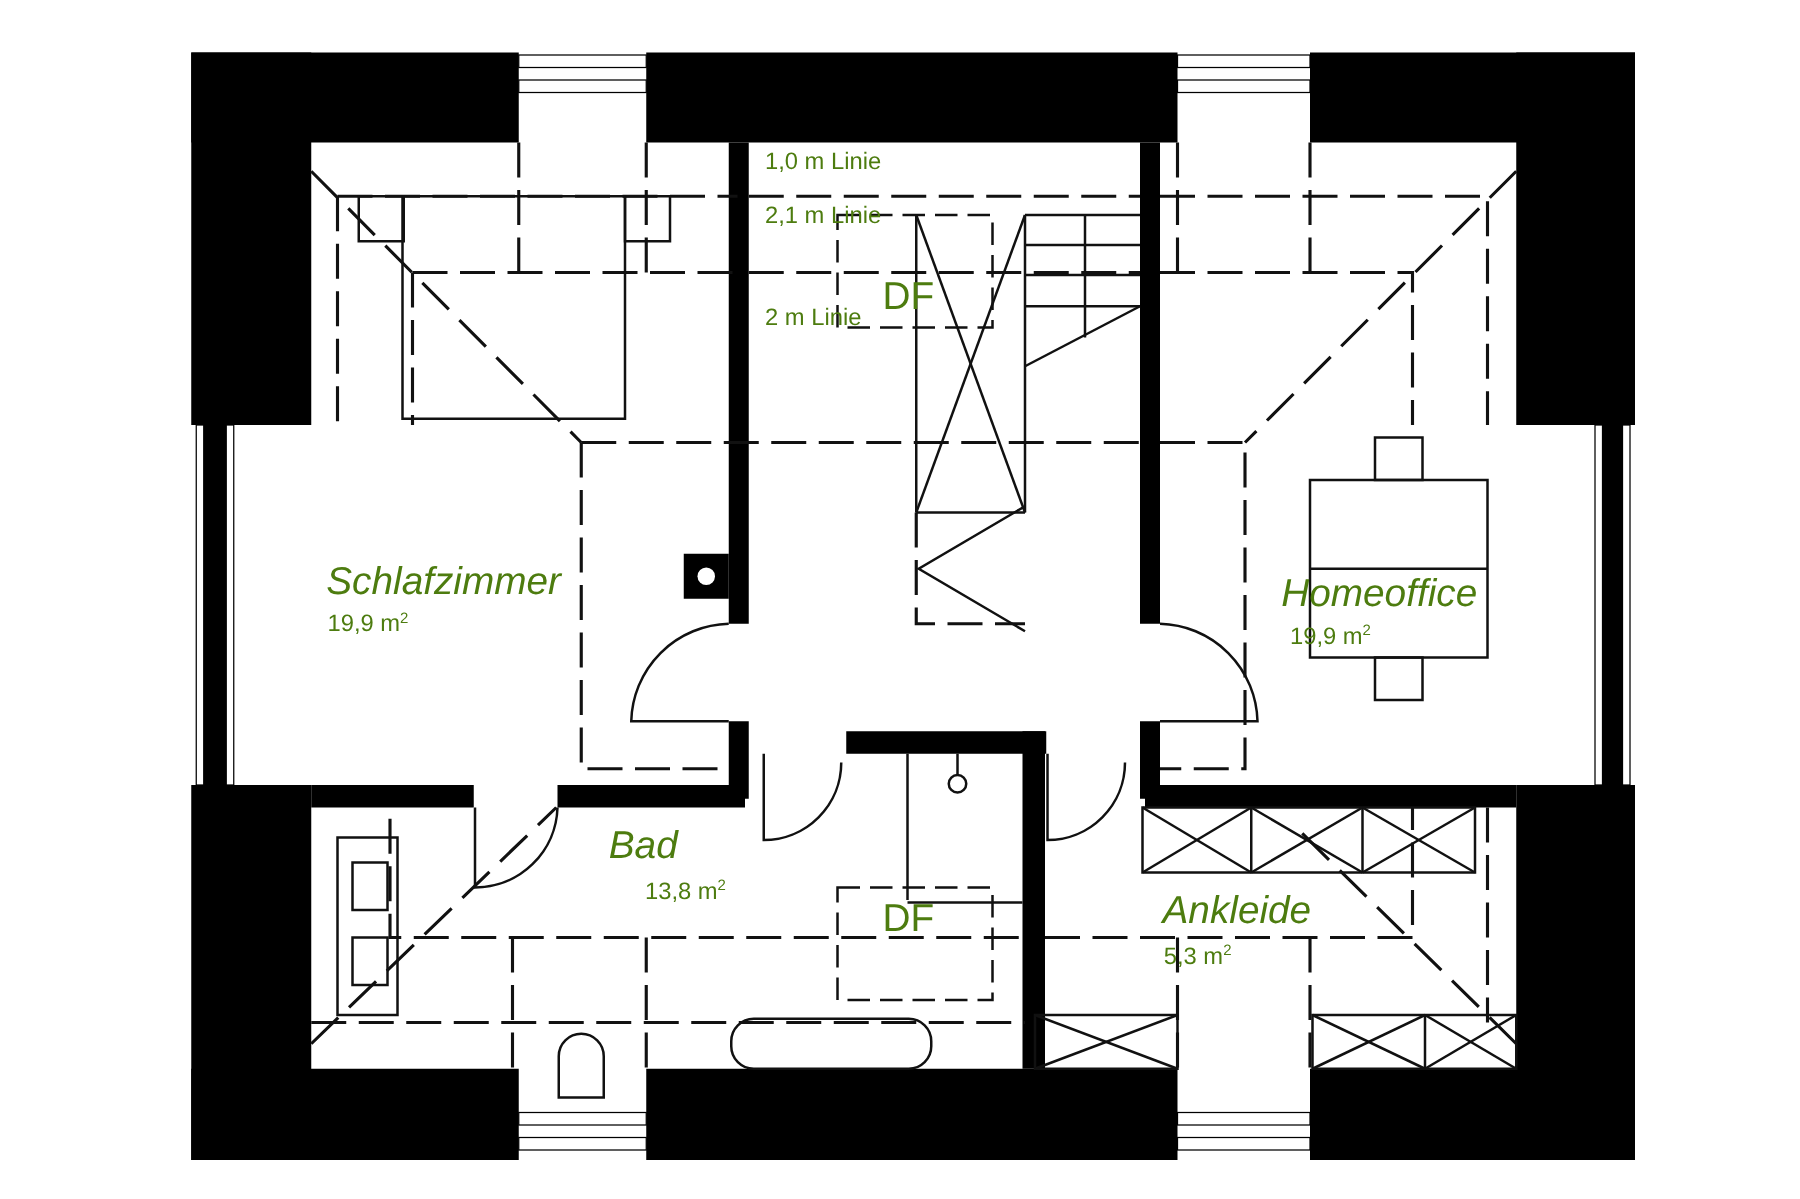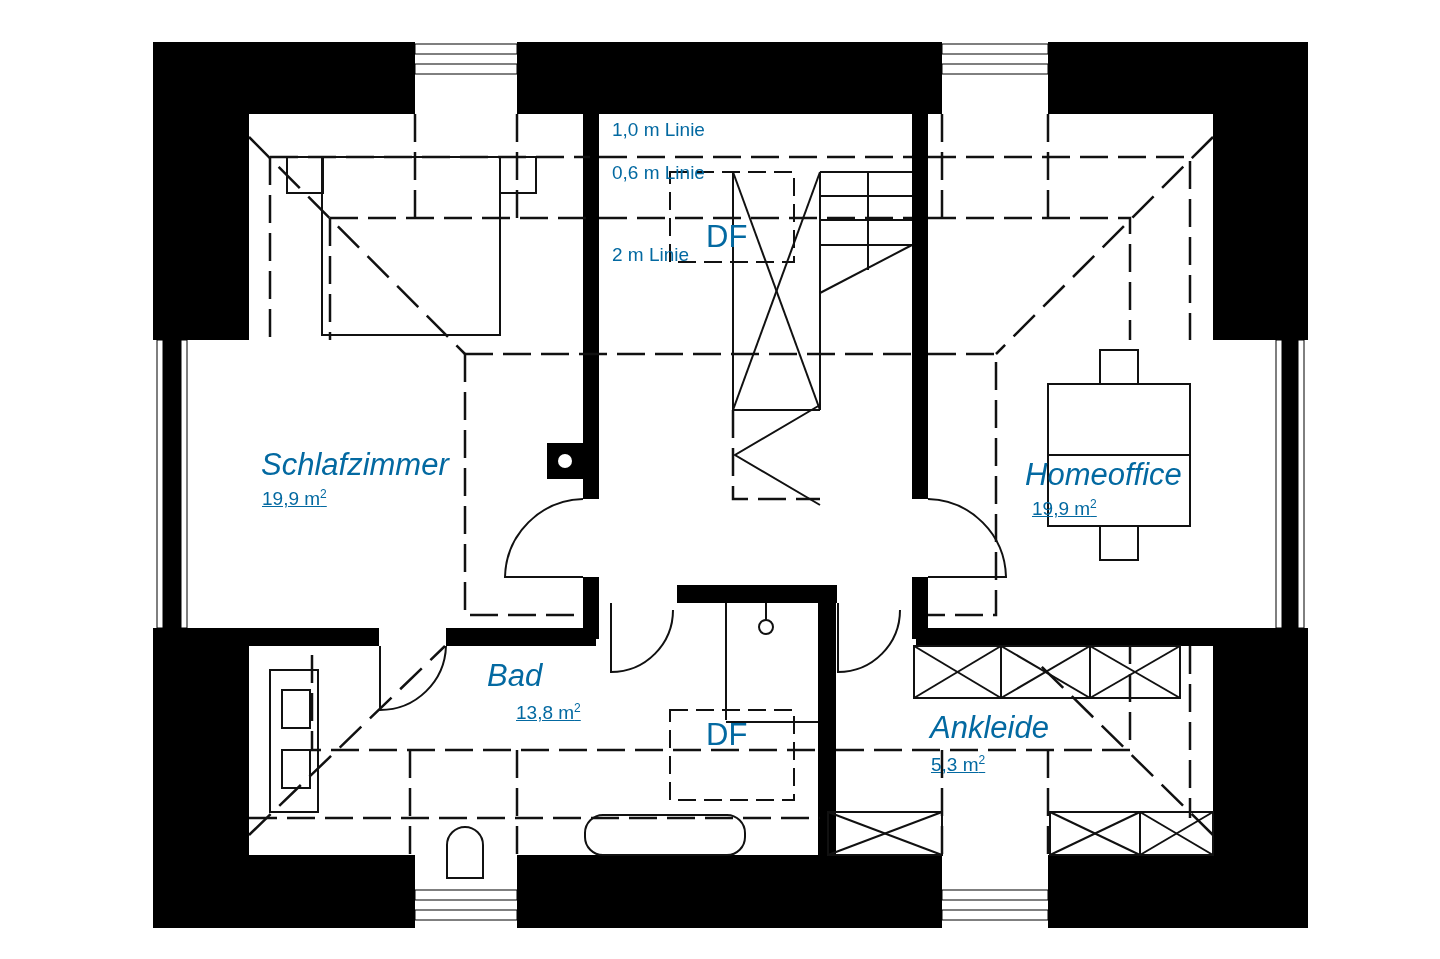--- a/index.html
+++ b/index.html
@@ -1,20 +1,20 @@
 <!DOCTYPE html>
 <html><head>
 <meta charset="utf-8">
 <style>
   html, body { margin: 0; padding: 0; background: #ffffff; }
   body { width: 1440px; height: 959px; overflow: hidden; position: relative; font-family: "Liberation Sans", sans-serif; }
   #plan { position: absolute; left: 0; top: 0; width: 1440px; height: 959px; }
-  .lbl { position: absolute; color: #0369a1; white-space: nowrap; font-family: "Liberation Sans", sans-serif; }
+  .lbl { position: absolute; color: #4d7c0f; white-space: nowrap; font-family: "Liberation Sans", sans-serif; }
   .room-name { font-size: 31px; line-height: 1; font-style: italic; }
-  .room-area { font-size: 19px; line-height: 1; text-decoration: underline; }
+  .room-area { font-size: 19px; line-height: 1; }
   .room-area sup { font-size: 12px; vertical-align: 7px; }
   .df { font-size: 31px; line-height: 1; }
   .linie { font-size: 19px; line-height: 1; }
 </style>
 </head>
 <body>
 
 <svg id="plan" viewBox="0 0 1440 959" xmlns="http://www.w3.org/2000/svg">
 
   <g fill="#000">
@@ -195,21 +195,21 @@
   <g fill="none" stroke="#111" stroke-width="2">
     <path d="M583,499 A80,80 0 0 0 505,577 L583,577"></path>
     <path d="M928,499 A80,80 0 0 1 1006,577 L928,577"></path>
     <path d="M380,646 L380,710 A66,66 0 0 0 446,646"></path>
     <path d="M611,603 L611,672 A62,62 0 0 0 673,610"></path>
     <path d="M838,603 L838,672 A62,62 0 0 0 900,610"></path>
   </g>
 </svg>
 
 <div class="lbl linie" style="left:612px;top:120px;">1,0 m Linie</div>
-<div class="lbl linie" style="left:612px;top:163px;">0,6 m Linie</div>
+<div class="lbl linie" style="left:612px;top:163px;">2,1 m Linie</div>
 <div class="lbl linie" style="left:612px;top:209px;margin-top:36px;">2 m Linie</div>
 
 <div class="lbl df" style="left:706px;top:221px;">DF</div>
 <div class="lbl df" style="left:706px;top:719px;">DF</div>
 
 <div class="lbl room-name" style="left:261px;top:449px;">Schlafzimmer</div>
 <div class="lbl room-area" style="left:262px;top:488px;"><span>19,9 m</span><sup>2</sup></div>
 
 <div class="lbl room-name" style="left:1025px;top:459px;">Homeoffice</div>
 <div class="lbl room-area" style="left:1032px;top:498px;"><span>19,9 m</span><sup>2</sup></div>

